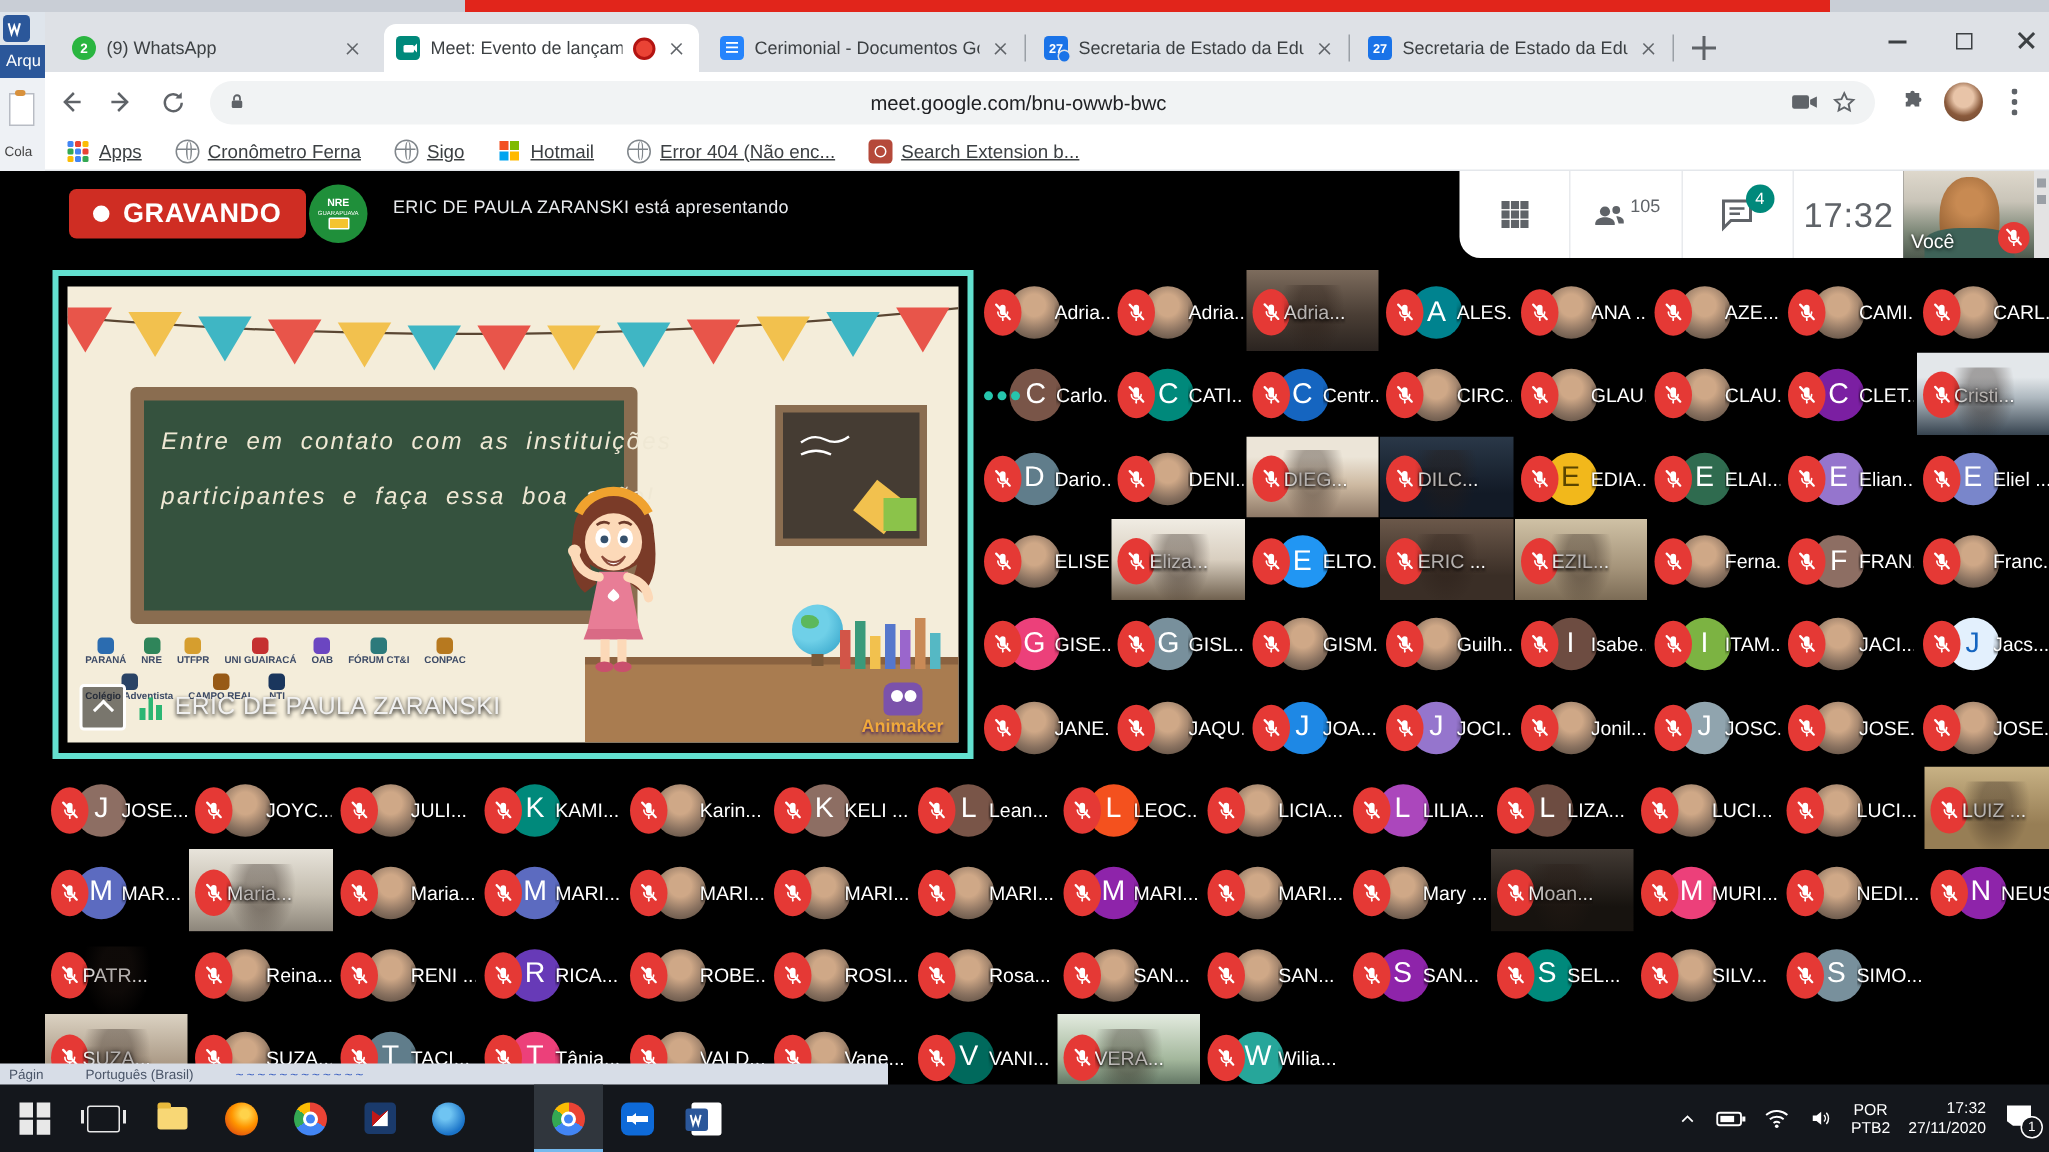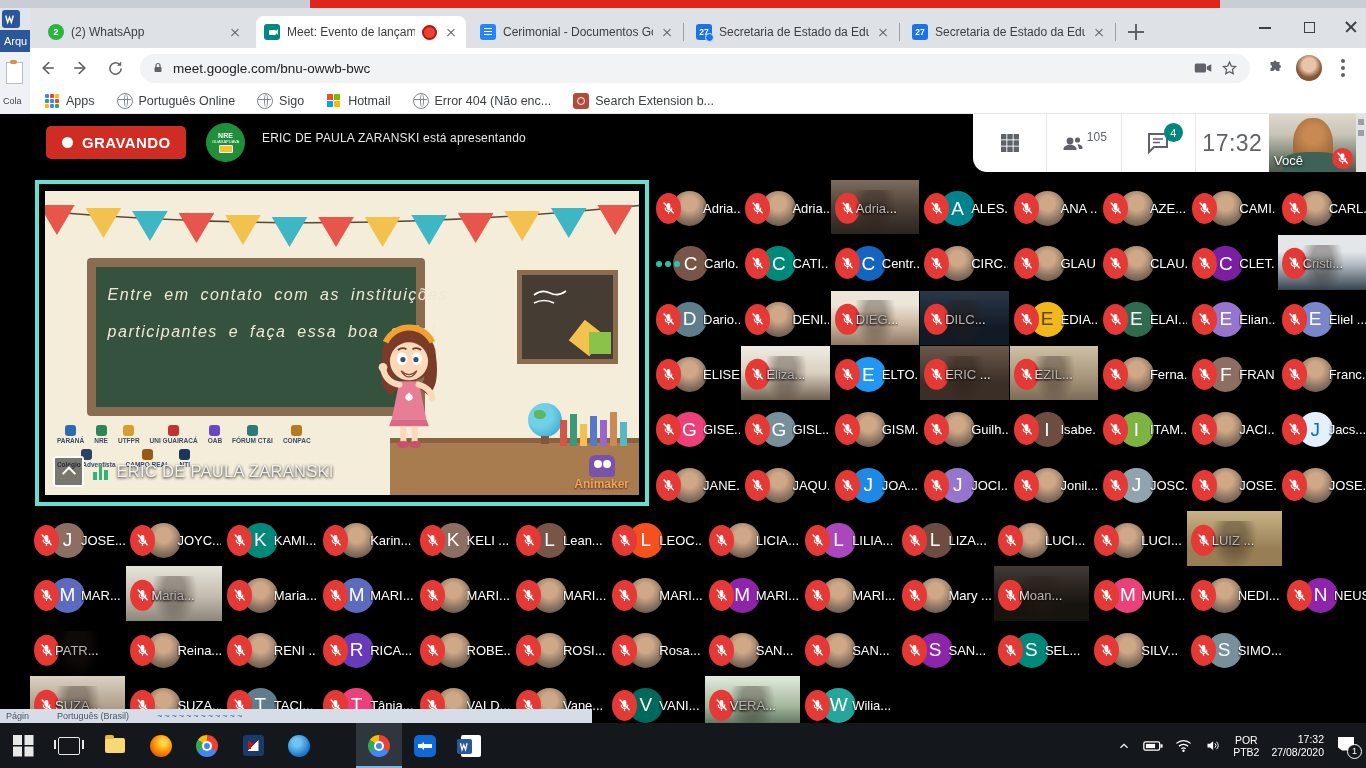--- a/index.html
+++ b/index.html
@@ -56,44 +56,44 @@
   #newtab:before{left:7px;top:0;width:2px;height:16px;}#newtab:after{left:0;top:7px;width:16px;height:2px;}
   .winctl{position:absolute;top:12px;width:14px;height:14px;}
   .winctl.min:before{content:"";position:absolute;left:1px;top:7px;width:12px;height:1.6px;background:#3c4043;}
   .winctl.max:before{content:"";position:absolute;left:2px;top:2px;width:9px;height:9px;border:1.4px solid #3c4043;}
   .winctl.close:before,.winctl.close:after{content:"";position:absolute;left:0;top:6.3px;width:14px;height:1.6px;background:#3c4043;}
   .winctl.close:before{transform:rotate(45deg);}.winctl.close:after{transform:rotate(-45deg);}
 
   #toolbar{position:absolute;left:0;top:40px;width:100%;height:40px;background:#fff;display:flex;align-items:center;}
   .nav-ic{width:34px;height:34px;display:flex;align-items:center;justify-content:center;color:#5f6368;flex:none;}
   #omnibox{flex:1;height:29px;margin:0 8px;background:#f1f3f4;border-radius:15px;display:flex;
-    align-items:center;padding:0 12px;gap:9px;min-width:0;}
+    align-items:center;padding:0 12px;gap:9px;min-width:0;text-align:center;}
   #omnibox .url{color:#202124;font-size:13.5px;flex:1;white-space:nowrap;overflow:hidden;}
   .tb-right{display:flex;align-items:center;gap:4px;padding-right:6px;}
   #profile-avatar{width:26px;height:26px;border-radius:50%;
     background:radial-gradient(circle at 50% 38%,#e8c4a8 32%,#8a5a3c 60%,#6b4630 100%);}
   #bookbar{position:absolute;left:0;top:80px;width:100%;height:26px;background:#fff;
     border-bottom:1px solid #e4e7eb;display:flex;align-items:center;gap:22px;padding-left:14px;box-sizing:border-box;}
-  .bm{display:flex;align-items:center;gap:6px;font-size:12.5px;color:#3c4043;white-space:nowrap;}
+  .bm{display:flex;align-items:center;gap:6px;font-size:12.5px;color:#3c4043;white-space:nowrap;text-decoration:underline;}
   .bm-ic{width:16px;height:16px;flex:none;position:relative;}
   .bm-ic.apps-grid:before{content:"";position:absolute;left:1px;top:1px;width:4px;height:4px;border-radius:1px;background:#4285f4;
     box-shadow:5px 0 0 #ea4335,10px 0 0 #fbbc04,0 5px 0 #34a853,5px 5px 0 #4285f4,10px 5px 0 #ea4335,0 10px 0 #fbbc04,5px 10px 0 #4285f4,10px 10px 0 #34a853;}
   .bm-ic.globe{border:1.6px solid #80868b;border-radius:50%;box-sizing:border-box;}
   .bm-ic.globe:before{content:"";position:absolute;left:6px;top:0;width:2.4px;height:13px;border-left:1.4px solid #80868b;border-right:1.4px solid #80868b;border-radius:50%;}
   .bm-ic.globe:after{content:"";position:absolute;left:0;top:5.5px;width:13px;height:1.4px;background:#80868b;}
   .bm-ic.ms:before{content:"";position:absolute;left:1px;top:1px;width:6px;height:6px;background:#f25022;
     box-shadow:7px 0 0 #7fba00,0 7px 0 #00a4ef,7px 7px 0 #ffb900;}
   .bm-ic.search-ext{background:#b5493a;border-radius:3px;}
   .bm-ic.search-ext:before{content:"";position:absolute;left:4px;top:4px;width:6px;height:6px;border:1.6px solid #fff;border-radius:50%;}
 
   
   #meet{position:absolute;left:0;top:106px;width:100%;height:609px;background:#000;overflow:hidden;}
   #meet-header{position:absolute;left:0;top:0;width:100%;height:58px;background:#000;}
   #grav{position:absolute;left:16px;top:12px;height:33px;background:#cf2d23;border-radius:5px;
-    display:flex;align-items:center;gap:9px;padding:0 16px;color:#fff;font-weight:bold;font-size:15px;letter-spacing:.4px;}
+    display:flex;align-items:center;gap:9px;padding:0 16px;color:#fff;font-weight:bold;font-size:18px;letter-spacing:.4px;}
   #grav .dot{width:11px;height:11px;background:#fff;border-radius:50%;}
   #nre-logo{position:absolute;left:176px;top:9px;width:39px;height:39px;border-radius:50%;background:#1f8f3a;
     display:flex;flex-direction:column;align-items:center;justify-content:center;color:#fff;text-align:center;}
   #nre-logo .l1{font-size:7px;font-weight:bold;line-height:7px;}
   #nre-logo .l2{font-size:4px;line-height:5px;}
   #nre-logo .bar{width:12px;height:6px;background:#f4c430;border-radius:1px;margin-top:1px;border:1px solid #fff;}
   #banner{position:absolute;left:232px;top:17px;color:#e8eaed;font-size:12px;font-weight:500;letter-spacing:.2px;}
   #head-panel{position:absolute;left:943px;top:0;width:296px;height:58px;background:#fff;
     border-radius:0 0 0 14px;display:flex;align-items:center;}
   .hp-sep{width:1px;height:58px;background:#e8eaed;}
@@ -245,21 +245,21 @@
       <span class="clipboard"></span>
       <span class="rail-paste">Cola</span>
     </div>
   </div>
 
   <div class="abs" id="chrome">
     <div id="tabstrip">
       <div id="tabs">
           <div class="tab" style="left: 10px;">
             <span class="fav whatsapp">2</span>
-            <span class="ttl">(2) WhatsApp</span>
+            <span class="ttl">(9) WhatsApp</span>
             <span class="tab-close"></span>
           </div>
           <div class="tab active" style="left: 226px;">
             <span class="fav meet"></span>
             <span class="ttl">Meet: Evento de lançame</span>
             <span class="rec-dot"></span>
             <span class="tab-close"></span>
           </div>
           <div class="tab" style="left: 442px;">
             <span class="fav docs"></span>
@@ -334,21 +334,21 @@
           </span>
       </div>
     </div>
     <div id="bookbar">
         <span class="bm">
           <span class="bm-ic apps-grid"></span>
           <span>Apps</span>
         </span>
         <span class="bm">
           <span class="bm-ic globe"></span>
-          <span>Português Online</span>
+          <span>Cronômetro Ferna</span>
         </span>
         <span class="bm">
           <span class="bm-ic globe"></span>
           <span>Sigo</span>
         </span>
         <span class="bm">
           <span class="bm-ic ms"></span>
           <span>Hotmail</span>
         </span>
         <span class="bm">
@@ -1418,20 +1418,37 @@
                   <svg viewBox="0 0 24 24">
                     <path d="M12 14.5a3 3 0 0 0 3-3V6.5a3 3 0 0 0-6 0v5a3 3 0 0 0 3 3z" fill="#fff"></path>
                     <g fill="none" stroke="#fff" stroke-width="1.8" stroke-linecap="round">
                       <path d="M6.8 11.5a5.2 5.2 0 0 0 10.4 0"></path>
                       <path d="M12 16.7V20"></path>
                       <path d="M12 20h0"></path>
                     </g>
                     <path d="M5 3.5L19.5 19" stroke="#fff" stroke-width="2.4" stroke-linecap="round"></path>
                   </svg>
                 </span>
+                <span class="avatar photo"></span>
+                <span class="pname">JULI...</span>
+              </div>
+            </div>
+            <div class="tile">
+              <div class="cluster">
+                <span class="mic">
+                  <svg viewBox="0 0 24 24">
+                    <path d="M12 14.5a3 3 0 0 0 3-3V6.5a3 3 0 0 0-6 0v5a3 3 0 0 0 3 3z" fill="#fff"></path>
+                    <g fill="none" stroke="#fff" stroke-width="1.8" stroke-linecap="round">
+                      <path d="M6.8 11.5a5.2 5.2 0 0 0 10.4 0"></path>
+                      <path d="M12 16.7V20"></path>
+                      <path d="M12 20h0"></path>
+                    </g>
+                    <path d="M5 3.5L19.5 19" stroke="#fff" stroke-width="2.4" stroke-linecap="round"></path>
+                  </svg>
+                </span>
                 <span class="avatar" style="background: rgb(0, 137, 123);">K</span>
                 <span class="pname">KAMI...</span>
               </div>
             </div>
             <div class="tile">
               <div class="cluster">
                 <span class="mic">
                   <svg viewBox="0 0 24 24">
                     <path d="M12 14.5a3 3 0 0 0 3-3V6.5a3 3 0 0 0-6 0v5a3 3 0 0 0 3 3z" fill="#fff"></path>
                     <g fill="none" stroke="#fff" stroke-width="1.8" stroke-linecap="round">
@@ -2289,21 +2306,21 @@
               <path d="M18.5 6a9 9 0 0 1 0 12"></path>
             </g>
           </svg>
         </span>
       <span id="lang">
         <div>POR</div>
           <div>PTB2</div>
         </span>
       <span id="clockbox">
         <div>17:32</div>
-          <div>27/08/2020</div>
+          <div>27/11/2020</div>
         </span>
       <span id="notif">
         <span class="pane"></span>
         <span class="b1">1</span>
       </span>
     </div>
   </div>
 </div>
 
 </body></html>

